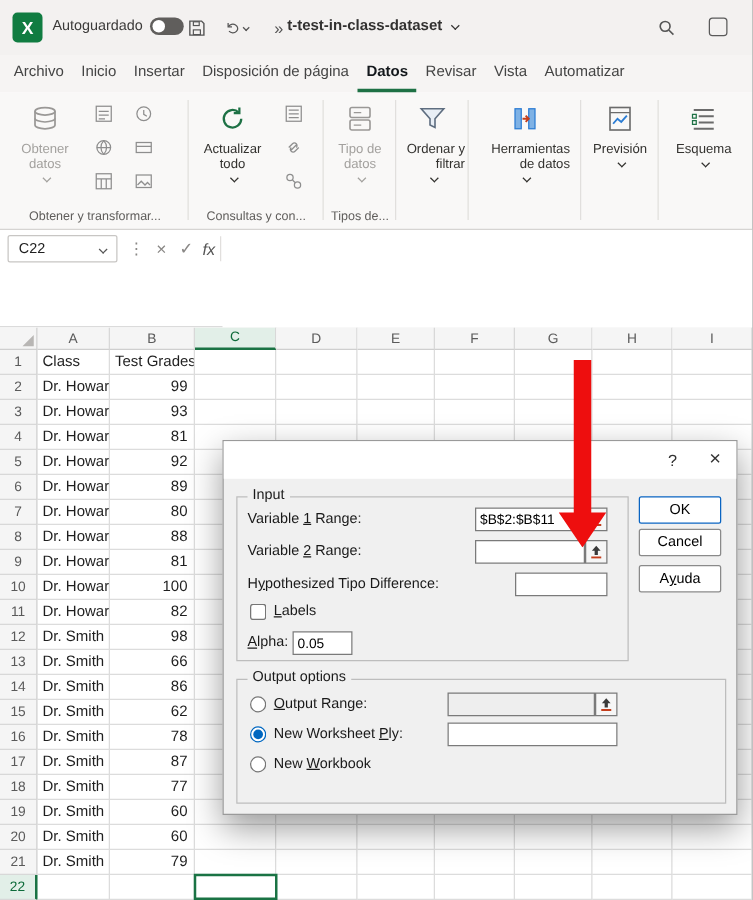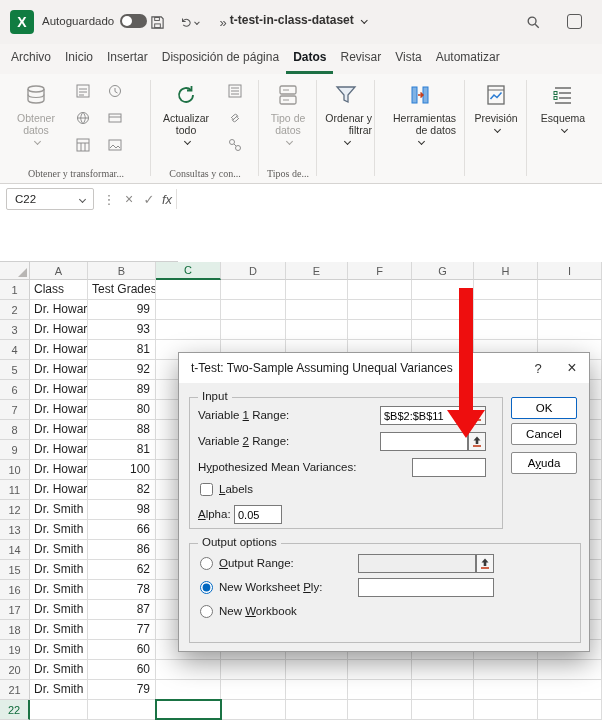--- a/index.html
+++ b/index.html
@@ -22,21 +22,21 @@
 
   
   #menubar { position:absolute; left:0; top:44px; width:602px; height:30px; background:#f6f4f3; display:flex; align-items:flex-end; padding-left:4px; }
   .tab { padding:6px 7px 7px; font-size:12px; color:#444; border-bottom:3px solid transparent; white-space:nowrap; cursor:default; }
   .tab.active { color:#14181c; font-weight:700; border-bottom:3px solid #1e7145; }
 
   
   #ribbon { position:absolute; left:0; top:74px; width:602px; height:110px; background:#f9f8f7; border-bottom:1px solid #d6d4d2; }
   .rsep { position:absolute; top:6px; height:96px; width:1px; background:#e1dfdd; }
   .rgroup { position:absolute; top:0; height:110px; }
-  .gcaption { position:absolute; left:0; right:0; bottom:5px; text-align:center; font-size:10px; color:#5f5d5b; white-space:nowrap; overflow:hidden;font-family:Liberation Serif, serif; }
+  .gcaption { position:absolute; left:0; right:0; bottom:5px; text-align:center; font-size:10px; color:#5f5d5b; white-space:nowrap; overflow:hidden; }
   .bigbtn { position:absolute; top:5px; display:flex; flex-direction:column; align-items:center; gap:3px; padding-top:4px;
             font-size:10.5px; color:#33322f; text-align:center; line-height:12px; cursor:default; }
   .bigbtn.tall { height:96px;text-align:right; }
   .bigbtn.disabled { color:#a3a19e; }
   .bigbtn .lbl { max-width:72px; }
   .smallstack { position:absolute; top:8px; display:grid; grid-template-columns:18px 18px; grid-auto-rows:24px; gap:3px 14px; }
   .smallstack.one { grid-template-columns:18px; }
   .sicon { width:18px; height:18px; display:flex; align-items:center; justify-content:center; }
   .sicon svg { opacity:.75; }
 
@@ -600,21 +600,20 @@
           <div class="cell txt" style="width: 62px;"></div>
           <div class="cell txt" style="width: 64px;"></div>
           <div class="cell txt" style="width: 64px;"></div>
         </div>
       </div>
     <div id="active-cell"></div>
   </div>
 
   <div id="dialog">
     <div id="dlg-titlebar">
-      <span id="dlg-title">t-Test: Two-Sample Assuming Unequal Variances</span>
       <span style="margin-left:auto" class="dlg-tbtn">?</span>
       <span class="dlg-tbtn" id="dlg-close">×</span>
     </div>
 
     <div class="groupbox" style="left:10px;top:44px;width:314px;height:132px">
       <span class="legend">Input</span>
 
       <span class="dlabel" style="left:8px;top:11px"><span>Variable </span><span class="mn">1</span><span> Range:</span></span>
       <input class="dinput" style="left: 190px; top: 8px; width: 88px;" value="$B$2:$B$11">
       <button class="picker" style="left:278px;top:8px">
@@ -626,21 +625,21 @@
 
       <span class="dlabel" style="left:8px;top:37px"><span>Variable </span><span class="mn">2</span><span> Range:</span></span>
       <input class="dinput" style="left: 190px; top: 34px; width: 88px;" value="">
       <button class="picker" style="left:278px;top:34px">
         <svg width="10" height="11" viewBox="0 0 10 11">
             <path d="M5 0.5 8.5 4.5H6.3V8H3.7V4.5H1.5Z" fill="#3a3a3a"></path>
             <path d="M1 10h8" stroke="#c43e1c" stroke-width="1.6"></path>
           </svg>
       </button>
 
-      <span class="dlabel" style="left:8px;top:63px"><span>H</span><span class="mn">y</span><span>pothesized Mean Variances:</span></span>
+      <span class="dlabel" style="left:8px;top:63px"><span>H</span><span class="mn">y</span><span>pothesized Tipo Difference:</span></span>
       <input class="dinput" style="left: 222px; top: 60px; width: 74px;" value="">
 
       <input type="checkbox" style="left: 10px; top: 85px;">
       <span class="dlabel" style="left:29px;top:85px"><span></span><span class="mn">L</span><span>abels</span></span>
 
       <span class="dlabel" style="left:8px;top:110px"><span></span><span class="mn">A</span><span>lpha:</span></span>
       <input class="dinput" style="left: 44px; top: 107px; width: 48px;" value="0.05">
     </div>
 
     <div class="groupbox" style="left:10px;top:190px;width:392px;height:100px">

